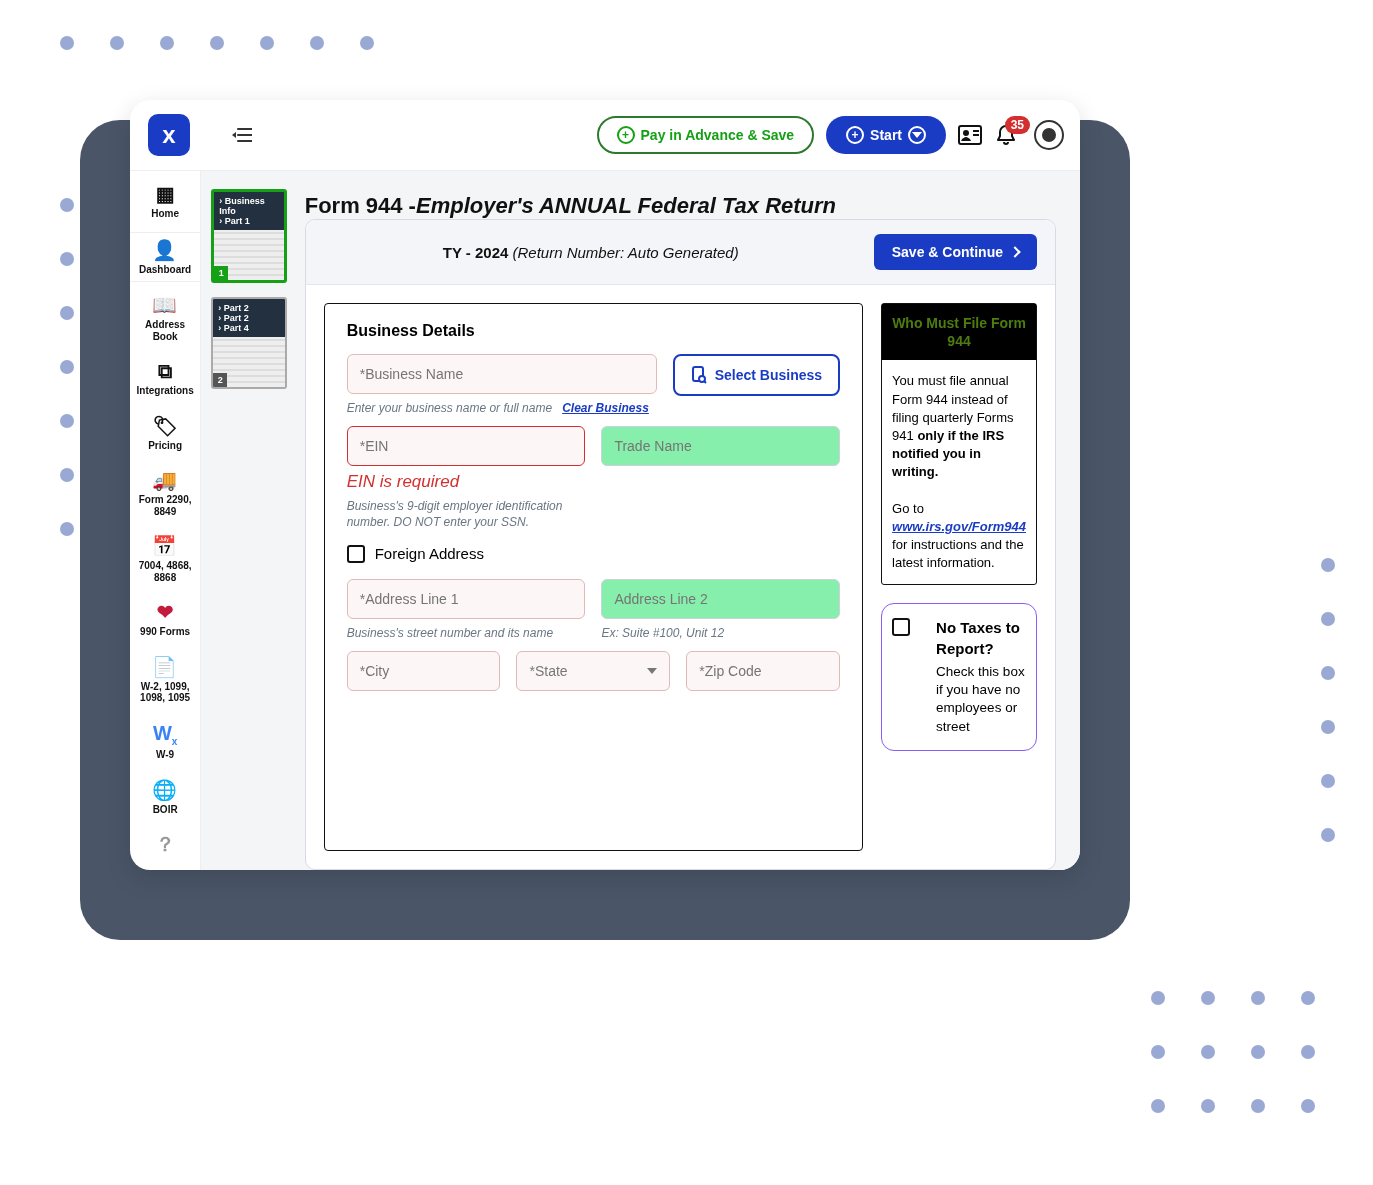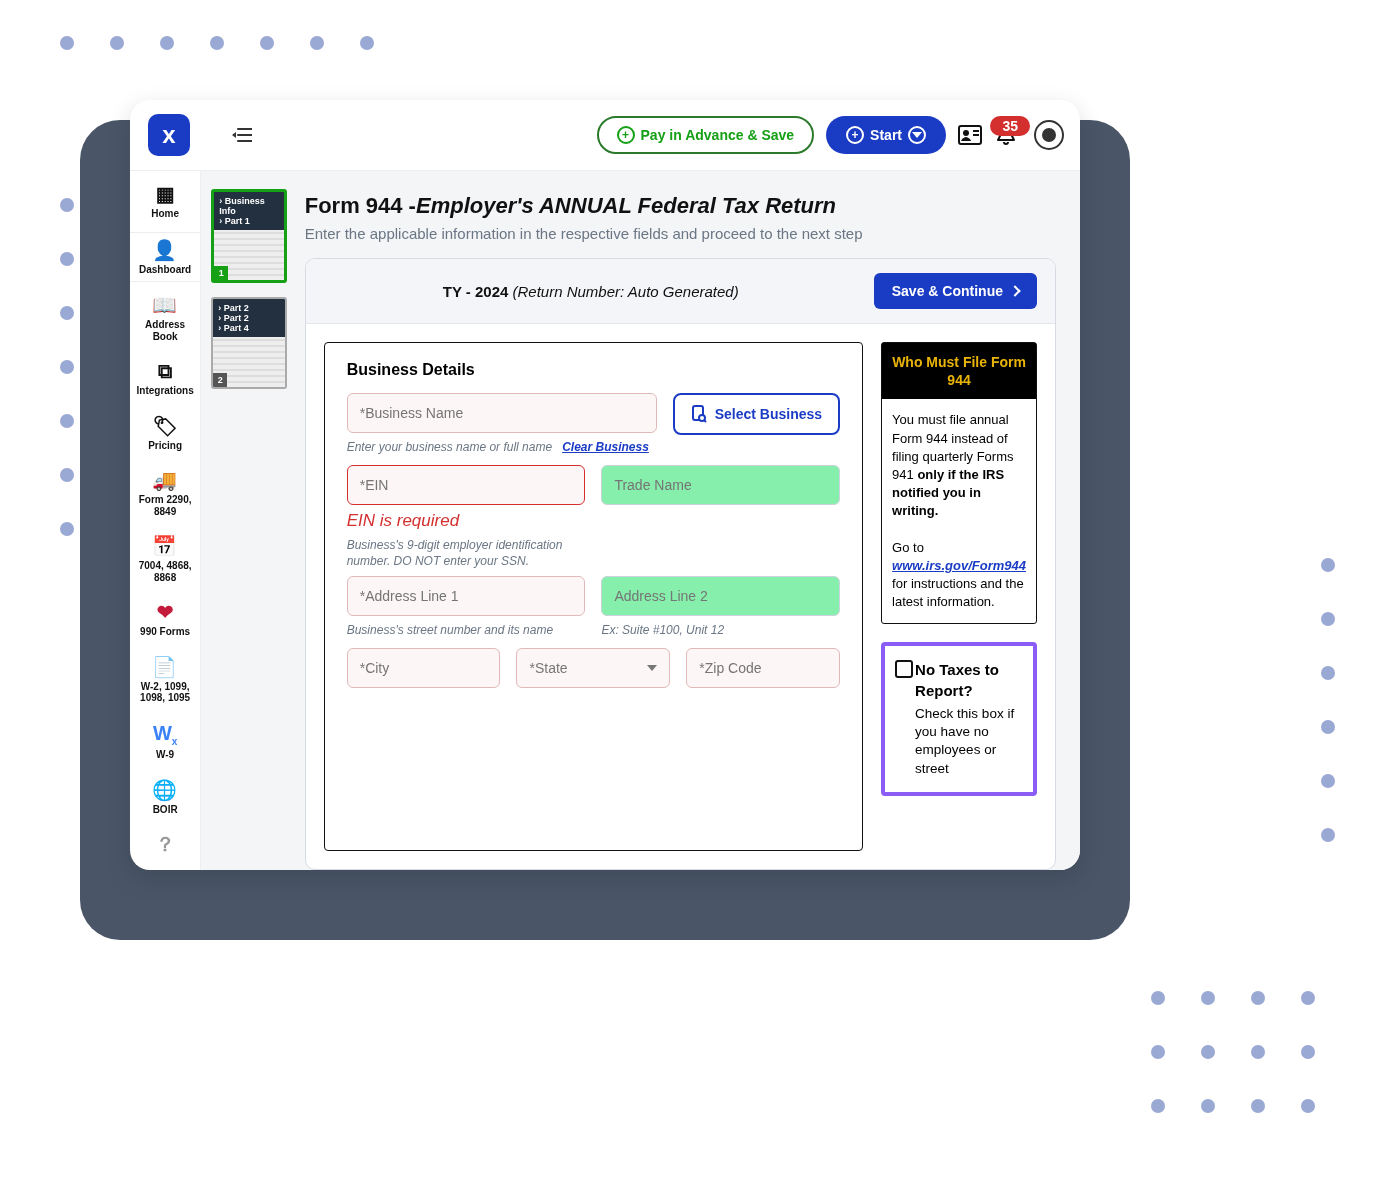--- a/index.html
+++ b/index.html
@@ -17,21 +17,21 @@
   
   .topbar { display:flex; align-items:center; padding:14px 20px 14px 10px; gap:12px; border-bottom:1px solid #eee;}
   .logo { width:42px; height:42px; background:#1a3cc4; border-radius:10px; display:flex; align-items:center;justify-content:center; color:#fff; font-size:24px; font-weight:800; margin-left:8px; margin-right:30px; flex-shrink:0;}
   .hamburger-arrow { color:#333; font-size:18px; flex-shrink:0; cursor:pointer; }
   .spacer { flex:1 1 auto; }
   .pill-btn { display:inline-flex; align-items:center; gap:6px; padding:8px 18px; border-radius:999px; font-weight:700; font-size:14px; border:2px solid transparent; cursor:pointer; white-space:nowrap;}
   .pill-outline { border-color:#2c7a2c; color:#15a015; background:#fff;}
   .pill-primary { background:#1a3cc4; color:#fff;}
   .circ-icon { width:18px;height:18px;border:2px solid currentColor;border-radius:50%;display:inline-flex;align-items:center;justify-content:center;font-size:12px;font-weight:900;}
   .icon-btn { position:relative; width:26px; font-size:20px; color:#222; text-align:center; cursor:pointer;}
-  .badge { position:absolute; top:-8px; right:-8px; background:#d32f2f; color:#fff; border-radius:999px; font-size:14px; font-weight:700; padding:2px 12px;margin-left:39px;}
+  .badge { position:absolute; top:-8px; right:-8px; background:#d32f2f; color:#fff; border-radius:999px; font-size:12px; font-weight:700; padding:2px 6px;margin-left:39px;}
   .avatar-circle { width:30px; height:30px; border-radius:50%; border:2px solid #333; display:flex; align-items:center;justify-content:center;}
   .avatar-circle::after{content:""; width:14px; height:14px; background:#333; border-radius:50%;}
 
   .body { display:flex; flex:1 1 auto; overflow:hidden;}
   
   .sidebar { width:84px; border-right:1px solid #eee; display:flex; flex-direction:column; align-items:center; padding-top:6px; gap:6px; overflow-y:auto;}
   .nav-item { display:flex; flex-direction:column; align-items:center; gap:2px; padding:6px 4px; width:100%; text-align:center; font-size:10px; font-weight:700; color:#111; cursor:pointer; line-height:1.15;}
   .nav-item .ic { font-size:20px;}
   .nav-item.green .ic { color:#15a015; }
   .nav-item.blue .ic { color:#1a3cc4; }
@@ -70,24 +70,24 @@
   .hint { font-size:12px; font-style:italic; color:#6a7684; margin-top:6px; line-height:1.35;}
   .err-text { font-size:17px; color:#d32f2f; font-style:italic; margin-top:6px;}
   .link-sm { color:#1a3cc4; font-size:12px; font-style:italic; font-weight:700; text-decoration:underline; cursor:pointer;}
   .select-biz { border:2px solid #1a3cc4; color:#1a3cc4; background:#fff; border-radius:8px; padding:10px 16px; font-weight:700; font-size:14px; display:inline-flex; align-items:center; gap:8px; cursor:pointer; white-space:nowrap;}
   .checkbox-row { display:flex; align-items:center; gap:10px; margin:14px 0 16px;}
   .checkbox { width:18px; height:18px; border:2px solid #111; border-radius:3px; cursor:pointer;}
   .select-input { width:100%; border:1px solid #e2b9b9; background:#fdf6f6; border-radius:6px; padding:11px 12px; font-size:14px; color:#777; display:flex; align-items:center; justify-content:space-between;}
 
   .side-help { width:170px; display:flex; flex-direction:column; gap:18px;}
   .help-box { border:1px solid #111; border-radius:3px;}
-  .help-head { background:#000; color:#eab308; font-weight:800; text-align:center; padding:10px 8px; font-size:14px; line-height:1.3;}
+  .help-head { background:#000; color:#4d7c0f; font-weight:800; text-align:center; padding:10px 8px; font-size:14px; line-height:1.3;}
   .help-body { padding:12px 10px; font-size:13px; line-height:1.4;}
   .help-body a { color:#1a3cc4; font-weight:700; text-decoration:underline; font-style:italic;}
-  .notax { border:4px solid #8b5cf6; border-radius:4px; padding:14px 10px; display:flex; gap:2px; font-size:13.5px; line-height:1.35;}
+  .notax { border:1px solid #8b5cf6; border-radius:13px; padding:14px 10px; display:flex; gap:26px; font-size:13.5px; line-height:1.35;}
   .notax .checkbox { flex-shrink:0; border-width:2px;}
   .notax-title { font-weight:800; font-size:15px; margin-bottom:4px;}
 
   svg { display:block; }
   .chev { width:0;height:0;border-left:5px solid transparent;border-right:5px solid transparent;border-top:6px solid #777; display:inline-block;}
   .chev.white{border-top-color:#fff;}
   .arrow-r { display:inline-block; width:8px; height:8px; border-top:2px solid #fff; border-right:2px solid #fff; transform:rotate(45deg);}
 </style>
 </head>
 <body>
@@ -218,21 +218,20 @@
           </div>
           <div class="thumb-body"></div>
           <div class="thumb-num">2</div>
         </div>
       </div>
 
       <div class="content">
         <div class="page-title">
           <span>Form 944 -</span><em>Employer's ANNUAL Federal Tax Return</em>
         </div>
-        <div class="page-sub">Enter the applicable information in the respective fields and proceed to the next step</div>
 
         <div class="card">
           <div class="card-header">
             <div class="ty-label">
               <span>TY - 2024 </span><em>(Return Number: Auto Generated)</em>
             </div>
             <div class="save-btn">
               <span>Save &amp; Continue</span>
               <span class="arrow-r"></span>
             </div>
@@ -267,20 +266,24 @@
                 <div class="field">
                   <input class="text-input error" placeholder="*EIN" style="">
                   <div class="err-text">EIN is required</div>
                   <div class="hint">Business's 9-digit employer identification number. DO NOT enter your SSN.</div>
                 </div>
                 <div class="field">
                   <input class="text-input neutral" placeholder="Trade Name" style="">
                 </div>
               </div>
 
+              <div class="checkbox-row">
+                <div class="checkbox"></div>
+                <span style="font-size:15px">Foreign Address</span>
+              </div>
 
               <div class="row">
                 <div class="field">
                   <input class="text-input" placeholder="*Address Line 1" style="">
                   <div class="hint">Business's street number and its name</div>
                 </div>
                 <div class="field">
                   <input class="text-input neutral" placeholder="Address Line 2" style="">
                   <div class="hint">Ex: Suite #100, Unit 12</div>
                 </div>

